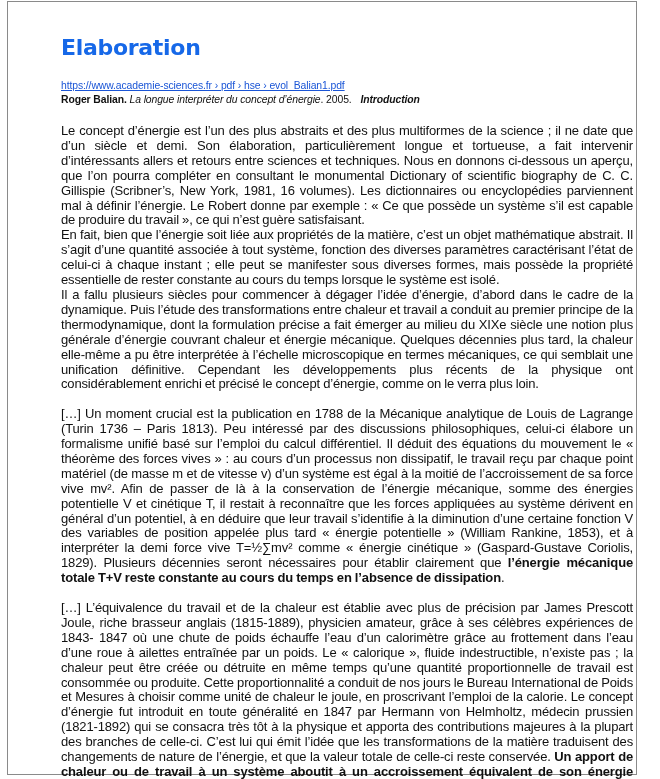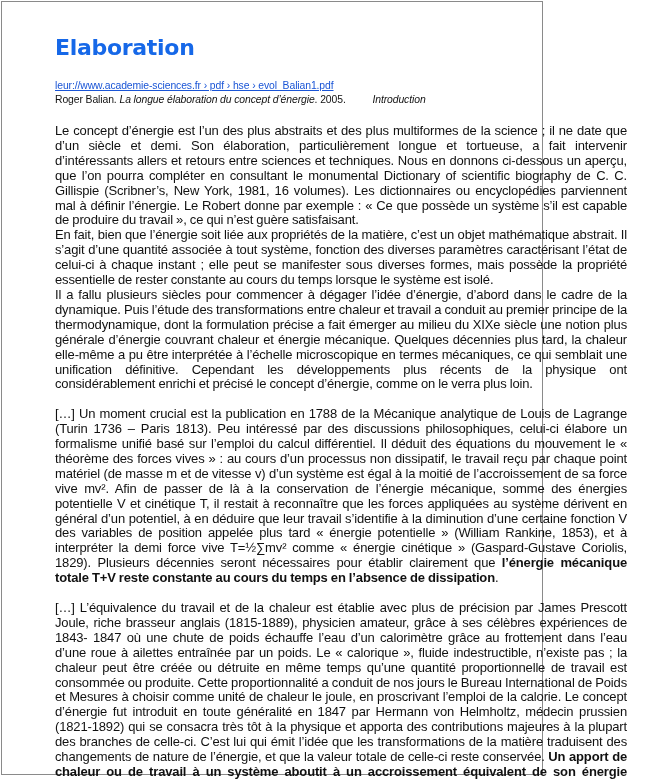--- a/index.html
+++ b/index.html
@@ -1,56 +1,56 @@
 <!DOCTYPE html>
 <html><head>
   <meta charset="utf-8">
   <style>
     html, body { margin: 0; padding: 0; background: #ffffff; }
     body { width: 660px; height: 779px; position: relative; overflow: hidden; }
     .frame {
-      position: absolute; left: 1px; top: 1px; width: 542px; height: 774px;
+      position: absolute; left: 7px; top: 1px; width: 630px; height: 774px;
       border: 1px solid #8a8a8a; box-sizing: border-box; background: #fff;
     }
     .page {
       position: absolute; left: 53px; top: 30px; width: 572px;
       font-family: "Liberation Sans", sans-serif; color: #111;
     }
     .title {
       font-family: "DejaVu Sans", sans-serif;
       font-weight: bold; font-size: 22px; color: #1668e8;
       margin: 0 0 15px 0; letter-spacing: -0.3px; line-height: 32px;
     }
     .src-link {
       display: block; font-size: 10.4px; color: #1a55d6; text-decoration: underline;
       line-height: 14px; letter-spacing: -0.1px;
     }
     .citation { font-size: 10.4px; line-height: 14px; margin: 0 0 17px 0; letter-spacing: -0.1px; }
-    .citation .author { font-weight: normal; }
+    .citation .author { font-weight: bold; }
     .citation .work { font-style: italic; }
-    .citation .section { font-style: italic; font-weight: normal; margin-left: 24px; }
+    .citation .section { font-style: italic; font-weight: bold; margin-left: 6px; }
     .para {
       font-size: 13px; line-height: 14.9px; margin: 0; text-align: justify;
       letter-spacing: -0.15px; word-spacing: -0.3px;
     }
     .gap { height: 14.9px; }
     .para b { font-weight: bold; }
   </style>
 </head>
 <body>
 
 <div class="frame">
   <div class="page">
     <h1 class="title">Elaboration</h1>
 
-    <a class="src-link">leur://www.academie-sciences.fr › pdf › hse › evol_Balian1.pdf</a>
+    <a class="src-link">https://www.academie-sciences.fr › pdf › hse › evol_Balian1.pdf</a>
 
     <p class="citation">
       <span class="author">Roger Balian.</span>
-      <span class="work">La longue élaboration du concept d’énergie</span><span>. 2005.</span>
+      <span class="work">La longue interpréter du concept d’énergie</span><span>. 2005.</span>
       <span class="section">Introduction</span>
     </p>
 
     <p class="para">Le concept d’énergie est l’un des plus abstraits et des plus multiformes de la science ; il ne date que d’un siècle et demi. Son élaboration, particulièrement longue et tortueuse, a fait intervenir d’intéressants allers et retours entre sciences et techniques. Nous en donnons ci-dessous un aperçu, que l’on pourra compléter en consultant le monumental Dictionary of scientific biography de C. C. Gillispie (Scribner’s, New York, 1981, 16 volumes). Les dictionnaires ou encyclopédies parviennent mal à définir l’énergie. Le Robert donne par exemple : « Ce que possède un système s’il est capable de produire du travail », ce qui n’est guère satisfaisant.</p>
     <p class="para">En fait, bien que l’énergie soit liée aux propriétés de la matière, c’est un objet mathématique abstrait. Il s’agit d’une quantité associée à tout système, fonction des diverses paramètres caractérisant l’état de celui-ci à chaque instant ; elle peut se manifester sous diverses formes, mais possède la propriété essentielle de rester constante au cours du temps lorsque le système est isolé.</p>
     <p class="para">Il a fallu plusieurs siècles pour commencer à dégager l’idée d’énergie, d’abord dans le cadre de la dynamique. Puis l’étude des transformations entre chaleur et travail a conduit au premier principe de la thermodynamique, dont la formulation précise a fait émerger au milieu du XIXe siècle une notion plus générale d’énergie couvrant chaleur et énergie mécanique. Quelques décennies plus tard, la chaleur elle-même a pu être interprétée à l’échelle microscopique en termes mécaniques, ce qui semblait une unification définitive. Cependant les développements plus récents de la physique ont considérablement enrichi et précisé le concept d’énergie, comme on le verra plus loin.</p>
 
     <div class="gap"></div>
 
     <p class="para"><span>[…] Un moment crucial est la publication en 1788 de la Mécanique analytique de Louis de Lagrange (Turin 1736 – Paris 1813). Peu intéressé par des discussions philosophiques, celui-ci élabore un formalisme unifié basé sur l’emploi du calcul différentiel. Il déduit des équations du mouvement le « théorème des forces vives » : au cours d’un processus non dissipatif, le travail reçu par chaque point matériel (de masse m et de vitesse v) d’un système est égal à la moitié de l’accroissement de sa force vive mv². Afin de passer de là à la conservation de l’énergie mécanique, somme des énergies potentielle V et cinétique T, il restait à reconnaître que les forces appliquées au système dérivent en général d’un potentiel, à en déduire que leur travail s’identifie à la diminution d’une certaine fonction V des variables de position appelée plus tard « énergie potentielle » (William Rankine, 1853), et à interpréter la demi force vive T=½∑mv² comme « énergie cinétique » (Gaspard-Gustave Coriolis, 1829). Plusieurs décennies seront nécessaires pour établir clairement que </span><b>l’énergie mécanique totale T+V reste constante au cours du temps en l’absence de dissipation</b><span>.</span></p>

